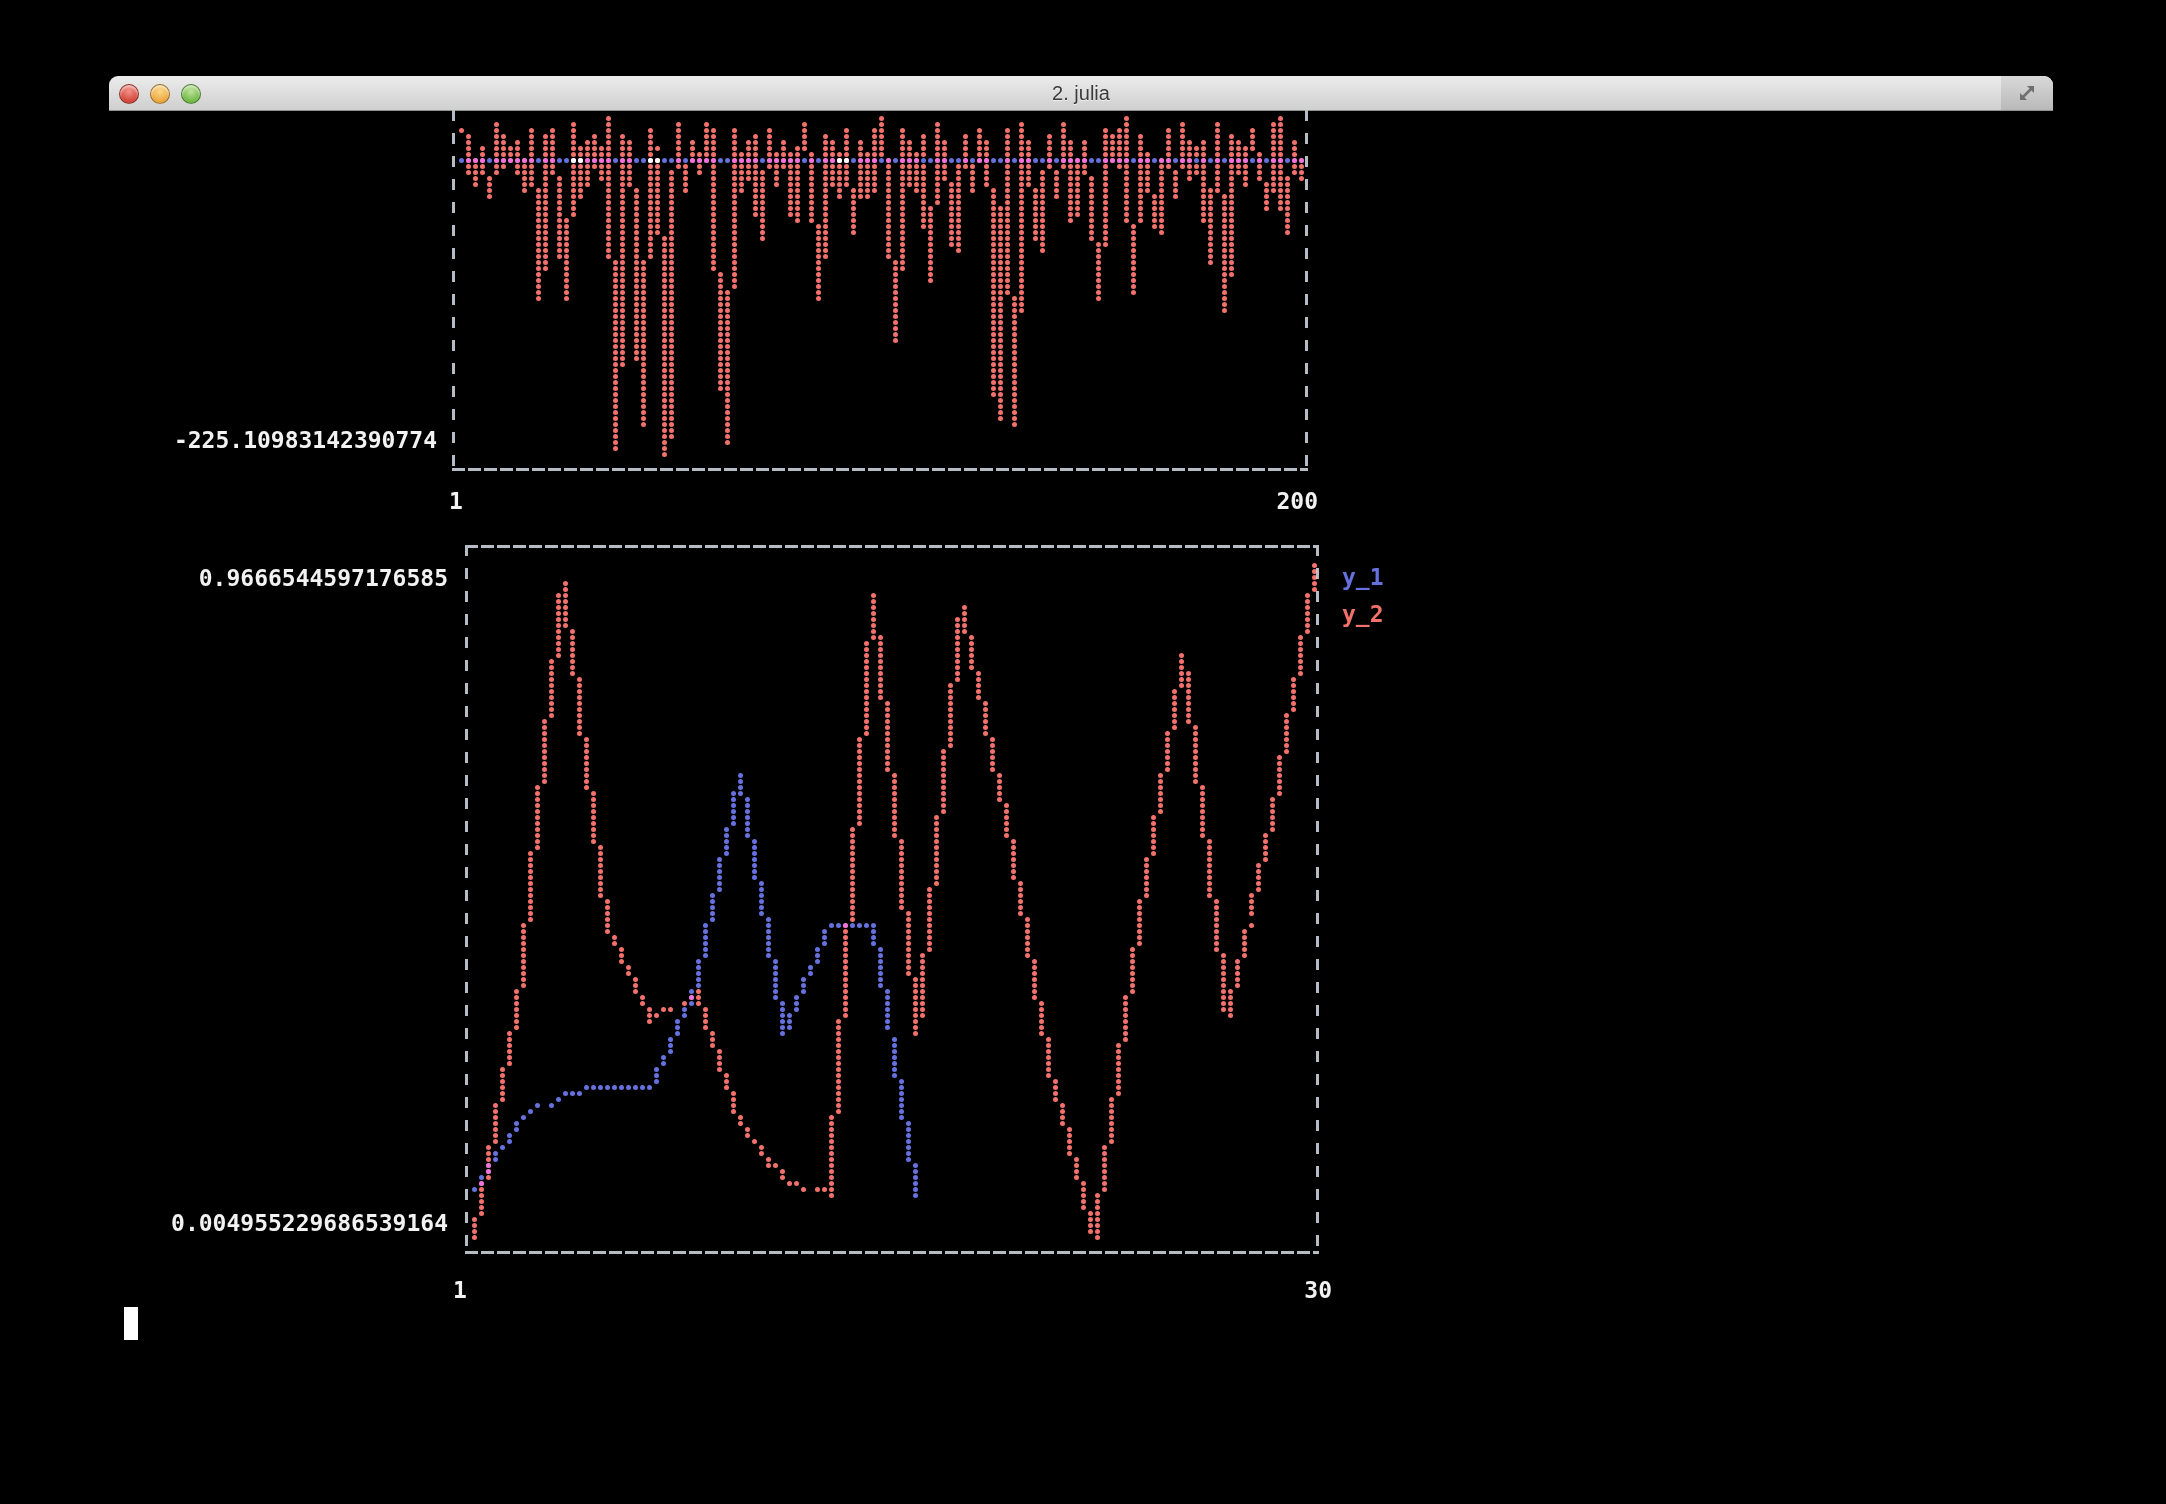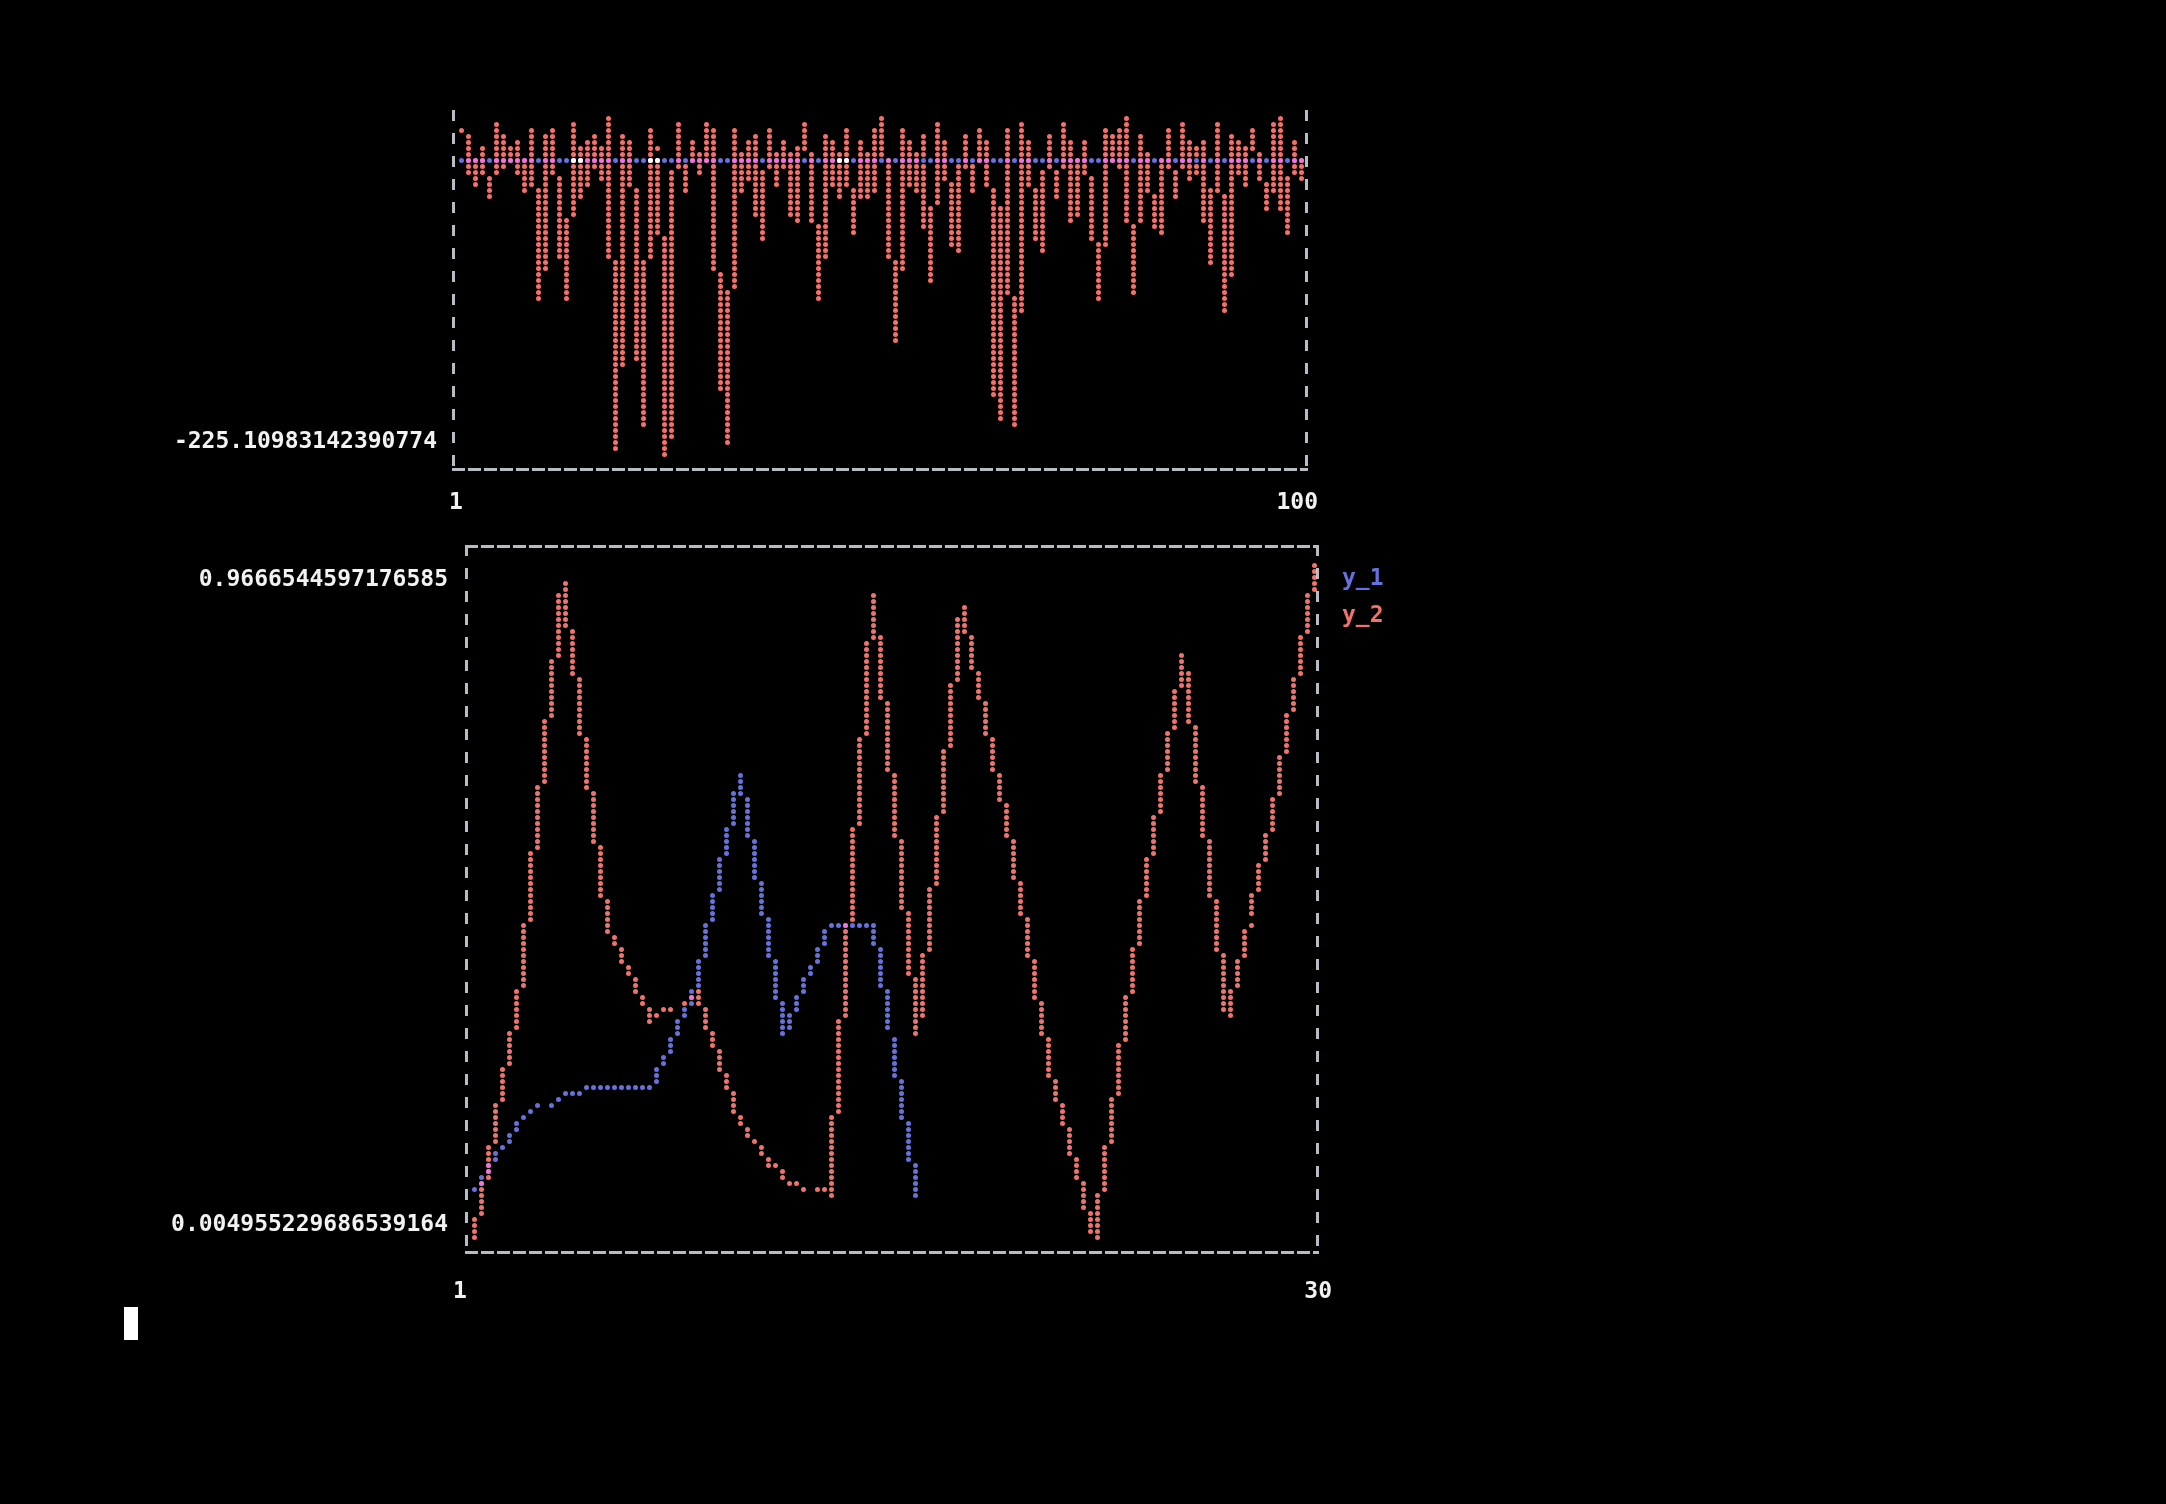--- a/index.html
+++ b/index.html
@@ -39,20 +39,35 @@
        line-height:26px;white-space:pre;}
   .r{text-align:right;}
   .cursor{position:absolute;left:124px;top:1307px;width:14px;height:33px;background:#fff;}
 </style>
 </head>
 <body>
 
 <div class="screen">
 
   <div class="window">
+    <div class="titlebar">
+      <div class="traffic">
+        <div class="tl red"></div>
+        <div class="tl yellow"></div>
+        <div class="tl green"></div>
+      </div>
+      <div class="wtitle">2. julia</div>
+      <div class="fsbtn">
+        <svg width="20" height="20" viewBox="0 0 20 20">
+          <path d="M6 14 L14 6" stroke="#6f6f6f" stroke-width="2.5" fill="none"></path>
+          <polygon points="10,3 17,3 17,10" fill="#6f6f6f"></polygon>
+          <polygon points="3,10 3,17 10,17" fill="#6f6f6f"></polygon>
+        </svg>
+      </div>
+    </div>
     <div class="content"></div>
   </div>
 
   <div class="vline" style="left:452px;top:110px;height:360px;"></div>
   <div class="vline" style="left:1305px;top:110px;height:360px;"></div>
   <div class="hline" style="left:452px;top:468px;width:856px;"></div>
   <div class="dots" id="p1" style="left:452px;top:110px;width:856px;height:358px;">
       <div class="dot" style="left: 7px; top: 48px; background: rgb(102, 113, 224);"></div>
       <div class="dot" style="left: 14px; top: 48px; background: rgb(102, 113, 224);"></div>
       <div class="dot" style="left: 21px; top: 48px; background: rgb(102, 113, 224);"></div>
@@ -1683,21 +1698,21 @@
       <div class="dot" style="left: 847px; top: 66px; background: rgb(243, 113, 107);"></div>
       <div class="dot" style="left: 119px; top: 48px; background: rgb(255, 255, 255);"></div>
       <div class="dot" style="left: 126px; top: 48px; background: rgb(255, 255, 255);"></div>
       <div class="dot" style="left: 196px; top: 48px; background: rgb(255, 255, 255);"></div>
       <div class="dot" style="left: 203px; top: 48px; background: rgb(255, 255, 255);"></div>
       <div class="dot" style="left: 385px; top: 48px; background: rgb(255, 255, 255);"></div>
       <div class="dot" style="left: 392px; top: 48px; background: rgb(255, 255, 255);"></div>
     </div>
   <div class="lab r" style="left:171px;top:427px;width:266px;">-225.10983142390774</div>
   <div class="lab" style="left:449px;top:488px;">1</div>
-  <div class="lab r" style="left:1233px;top:488px;width:85px;">100</div>
+  <div class="lab r" style="left:1233px;top:488px;width:85px;">200</div>
 
   <div class="hline" style="left:465px;top:545px;width:854px;"></div>
   <div class="hline" style="left:465px;top:1251px;width:854px;"></div>
   <div class="vline" style="left:465px;top:545px;height:709px;"></div>
   <div class="vline" style="left:1316px;top:545px;height:709px;"></div>
   <div class="dots" id="p2" style="left:465px;top:545px;width:854px;height:709px;">
       <div class="dot" style="left: 7px; top: 642px; background: rgb(102, 113, 224);"></div>
       <div class="dot" style="left: 14px; top: 636px; background: rgb(102, 113, 224);"></div>
       <div class="dot" style="left: 14px; top: 630px; background: rgb(102, 113, 224);"></div>
       <div class="dot" style="left: 21px; top: 624px; background: rgb(102, 113, 224);"></div>

